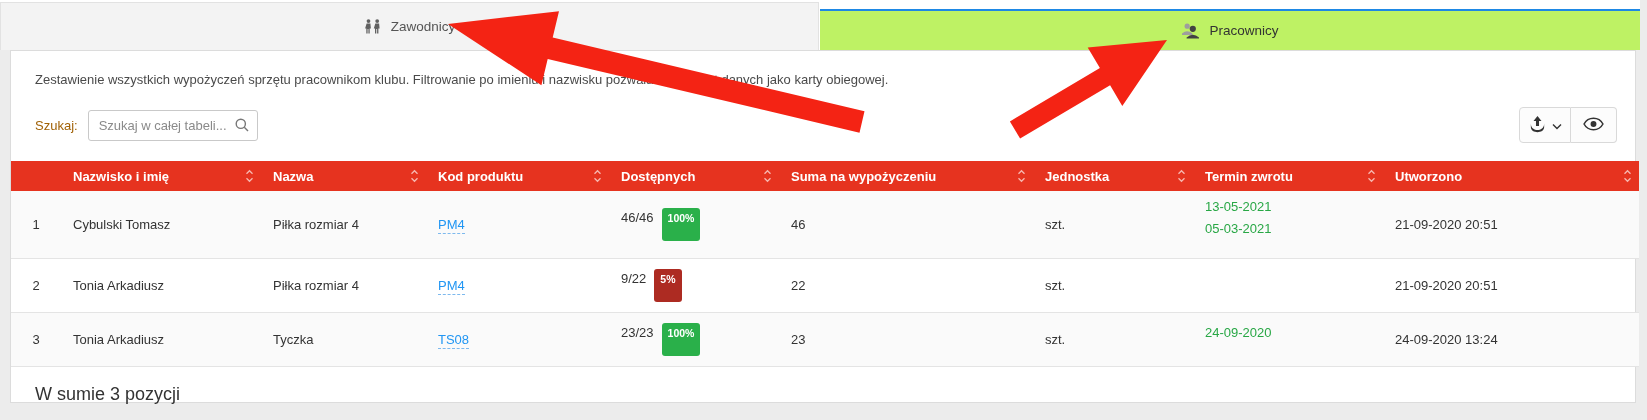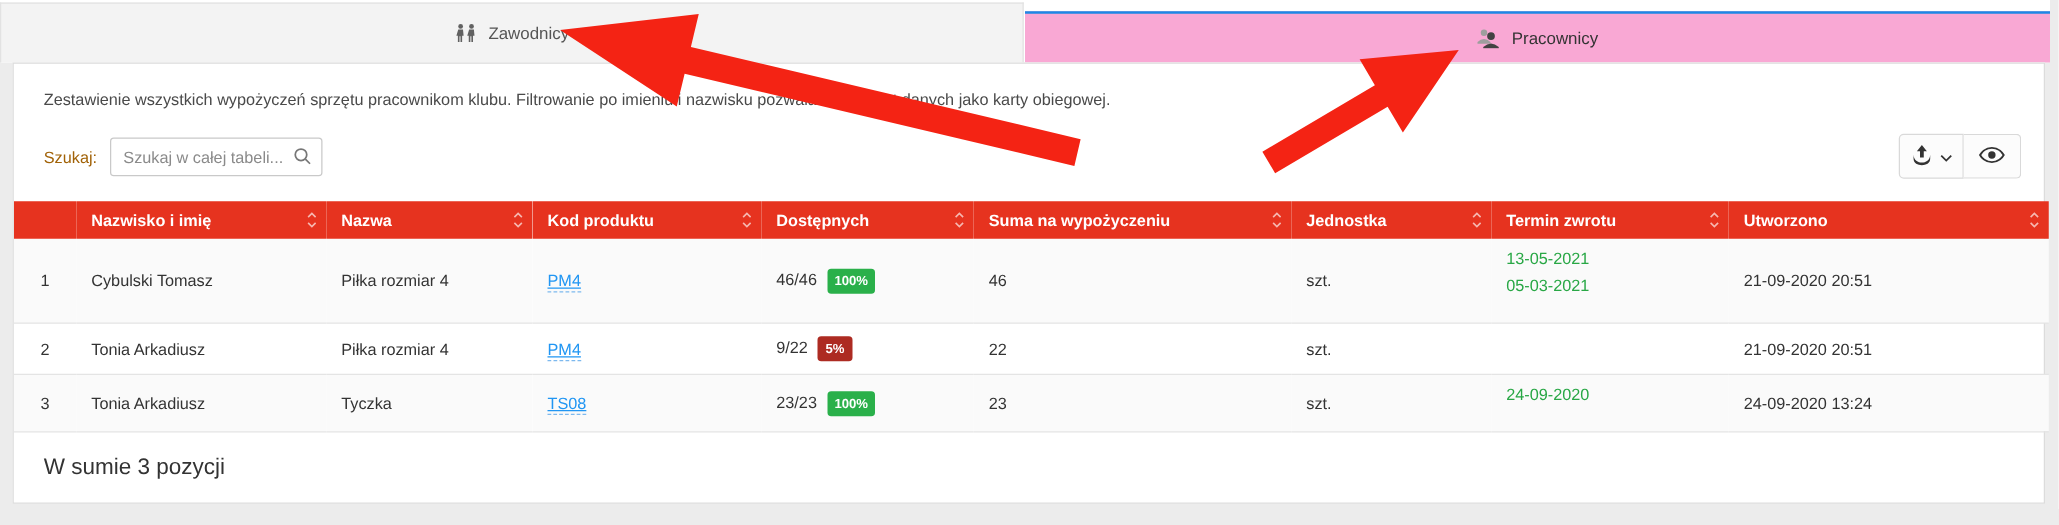--- a/index.html
+++ b/index.html
@@ -3,21 +3,21 @@
 <meta charset="utf-8">
 <style>
   * { margin:0; padding:0; box-sizing:border-box; }
   body { font-family:"Liberation Sans", sans-serif; }
   .page { position:relative; width:1647px; height:420px; background:#ececec; overflow:hidden; }
 
   
   .topbar { position:absolute; left:0; top:0; width:1640px; height:50px; background:#fff; }
   .tab { position:absolute; display:flex; align-items:center; justify-content:center; gap:9px; cursor:pointer; }
   .tab-inactive { left:0; top:2px; width:819px; height:48px; background:#f3f3f3; border:1px solid #e2e2e2; border-bottom:none; }
-  .tab-active { left:820px; top:9px; width:820px; height:41px; background:#f9a8d4; border-top:2px solid var(--tab-blue); }
+  .tab-active { left:820px; top:9px; width:820px; height:41px; background:#bef264; border-top:2px solid var(--tab-blue); }
   .tlabel { font-size:13.5px; color:#555; }
   .tab-active .tlabel { color:#333; }
   .ticon { display:inline-flex; align-items:center; }
 
   
   .panel { position:absolute; left:10px; top:50px; width:1626px; height:353px; background:#fff; border:1px solid #dcdcdc; }
   .panel-head { padding:14px 24px 0 24px; }
   .panel-head h1 { font-size:16px; font-weight:normal; color:#333; }
   .panel-head p { font-size:13px; color:#4a4a4a; margin-top:7px; }
 
@@ -35,22 +35,22 @@
   .btn-group button:last-child { border-radius:0 4px 4px 0; border-left:none; }
 
   
   table { width:100%; border-collapse:collapse; table-layout:fixed; margin-top:18px; }
   thead th { height:30px; background:var(--header-red); color:#fff; font-size:13px; font-weight:bold; text-align:left; padding:0 22px 0 12px; position:relative; white-space:nowrap; }
   .sort-ic { position:absolute; right:7px; top:50%; transform:translateY(-50%); line-height:0; }
   tbody td { font-size:13px; color:#333; padding:10px 12px; line-height:17px; vertical-align:middle; overflow:hidden; white-space:nowrap; }
   tbody tr { border-bottom:1px solid #e4e4e4; }
   tbody tr:nth-child(odd) { background:#fafafa; }
   td.idx { text-align:center; padding-left:0; padding-right:0; }
-  .code-link { color:var(--link-blue); border-bottom:1px dashed #7db9ee; padding-bottom:1px; cursor:pointer;text-decoration:underline; }
-  .badge { display:inline-block; margin-left:8px; padding:2px 6px 1px; border-radius:3px; color:#fff; font-size:10.5px; font-weight:bold; }
+  .code-link { color:var(--link-blue); border-bottom:1px dashed #7db9ee; padding-bottom:1px; cursor:pointer; }
+  .badge { display:inline-block; margin-left:8px; padding:2px 6px 14px; border-radius:3px; color:#fff; font-size:10.5px; font-weight:bold; }
   .badge-green { background:var(--badge-green); }
   .badge-red { background:var(--badge-dark-red); }
   td.ret { padding-top:5px; padding-bottom:18px; }
   .ret-date { color:var(--date-green); line-height:22px; }
 
   .summary { margin:17px 0 0 24px; font-size:18px; color:#333; }
 
   
   .arrows { position:absolute; left:0; top:0; width:1647px; height:420px; pointer-events:none; z-index:50; }
   .arrows polygon { fill:var(--arrow-red); }

